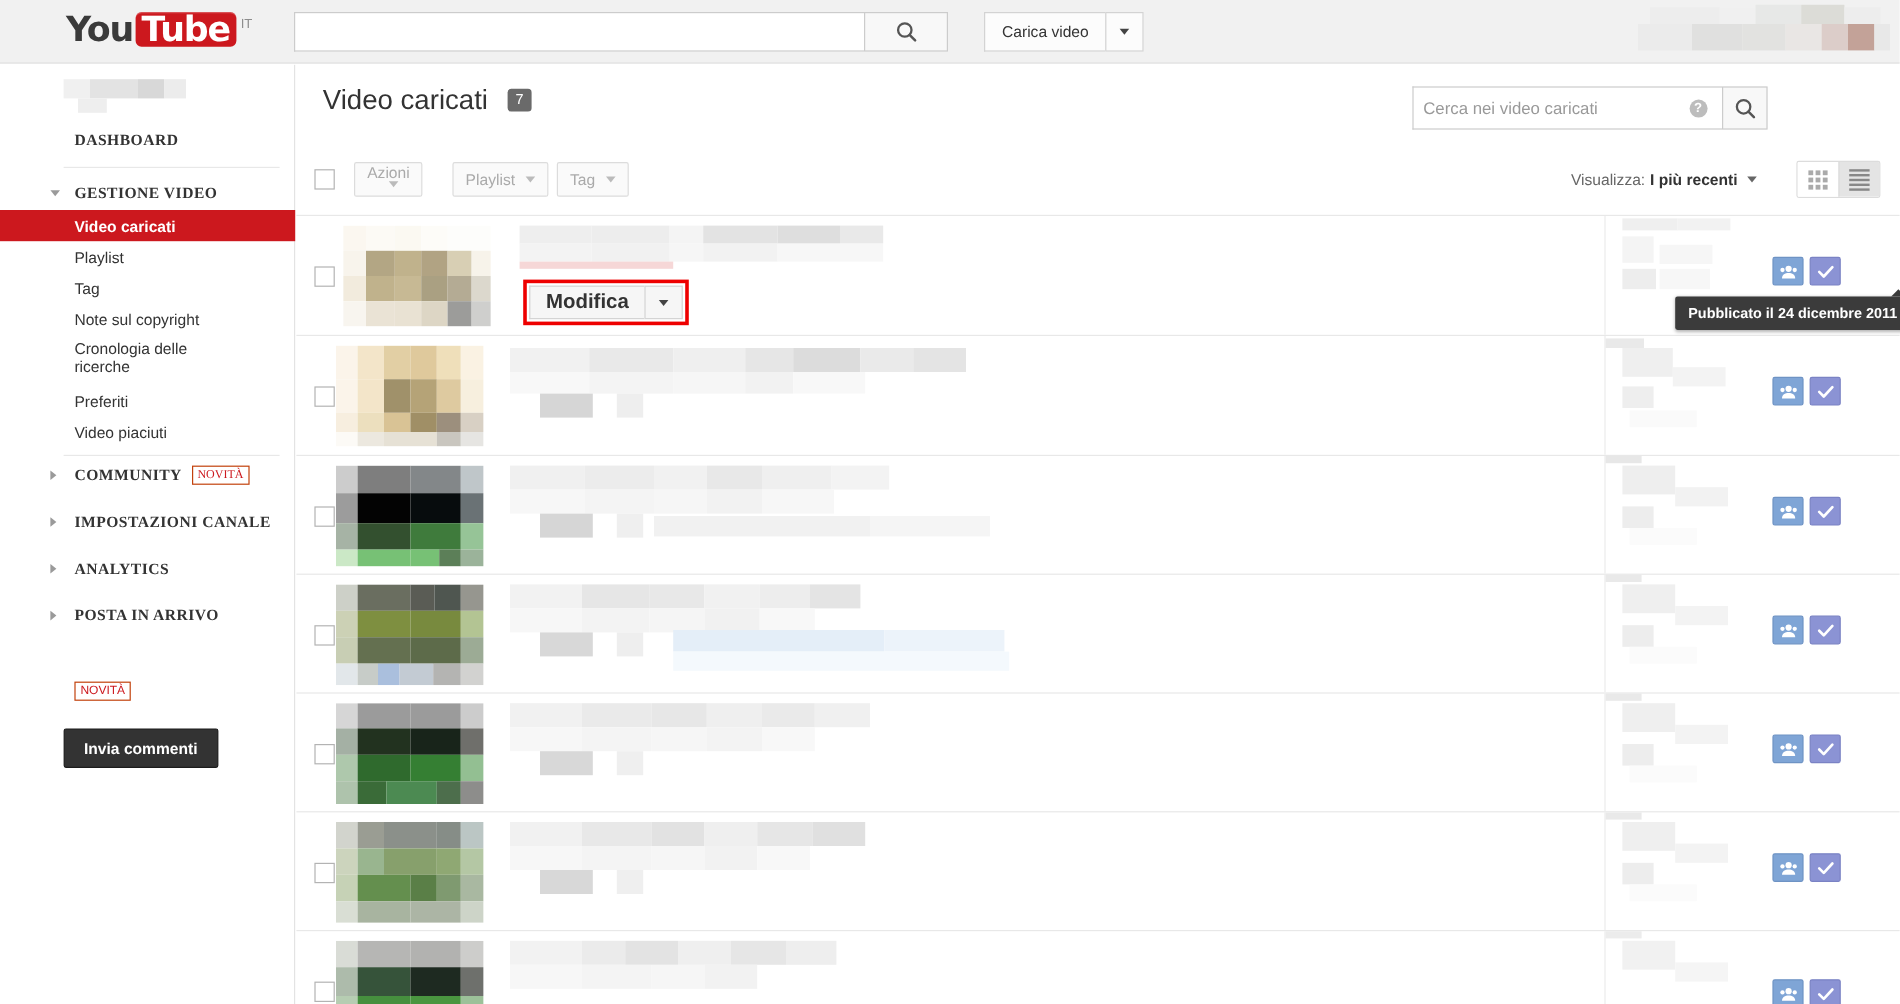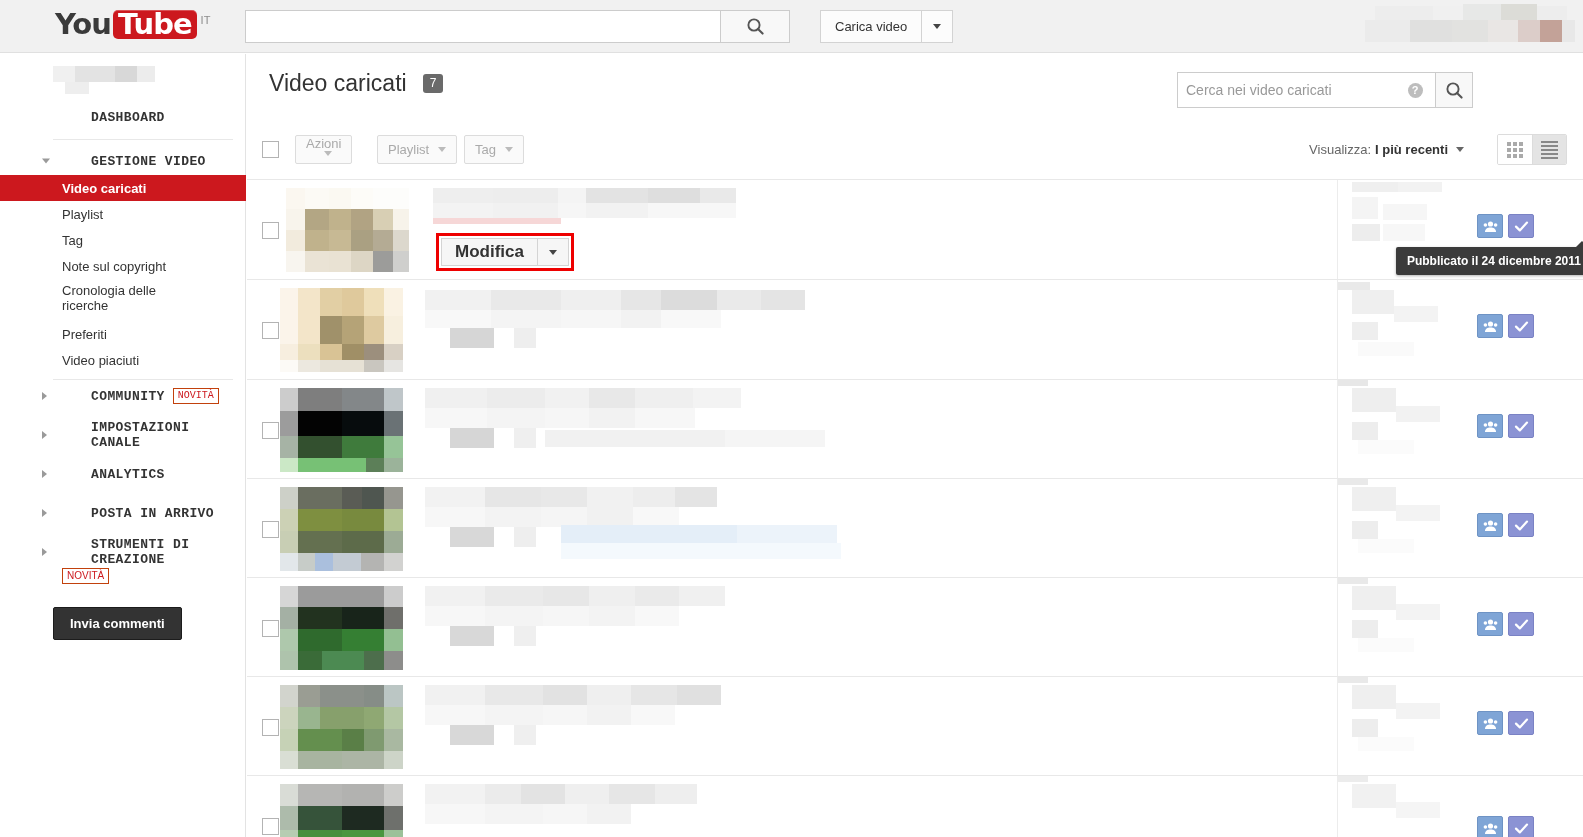--- a/index.html
+++ b/index.html
@@ -101,23 +101,23 @@
     position: absolute; left: 53px; top: 12px;
     width: 100px; height: 28px;
   }
   .sb-top-item {
     position: absolute; left: 0; width: 246px;
     display: flex; align-items: center;
   }
   .sb-head {
     font-size: 13px; font-weight: bold; color: #333;
     letter-spacing: .4px; text-transform: uppercase;
-    padding-left: 91px; cursor: pointer;
+    padding-left: 62px; cursor: pointer;
     height: 30px; display: flex; align-items: center;
-    font-family: Liberation Mono, monospace;
+    font-family: Liberation Serif, serif;
   }
   .sb-caret {
     position: absolute; left: 42px; top: 50%;
     transform: translateY(-50%);
     width: 0; height: 0; cursor: pointer;
   }
   .caret-right {
     border-left: 5px solid #9a9a9a;
     border-top: 4px solid transparent;
     border-bottom: 4px solid transparent;
@@ -469,24 +469,20 @@
   <div class="sb-top-item" style="top:405px;">
     <span class="sb-caret caret-right"></span>
     <div class="sb-head">ANALYTICS</div>
   </div>
 
   <div class="sb-top-item" style="top:444px;">
     <span class="sb-caret caret-right"></span>
     <div class="sb-head">POSTA IN ARRIVO</div>
   </div>
 
-  <div class="sb-top-item" style="top:483px;">
-    <span class="sb-caret caret-right"></span>
-    <div class="sb-head">STRUMENTI DI CREAZIONE</div>
-  </div>
   <div style="position:absolute;left:62px;top:511px;">
     <span class="badge-new" style="margin-left:0;">NOVITÀ</span>
   </div>
 
   <div class="sb-feedback">
     <span>Invia commenti</span>
   </div>
 </div>
 
 <div class="main">

